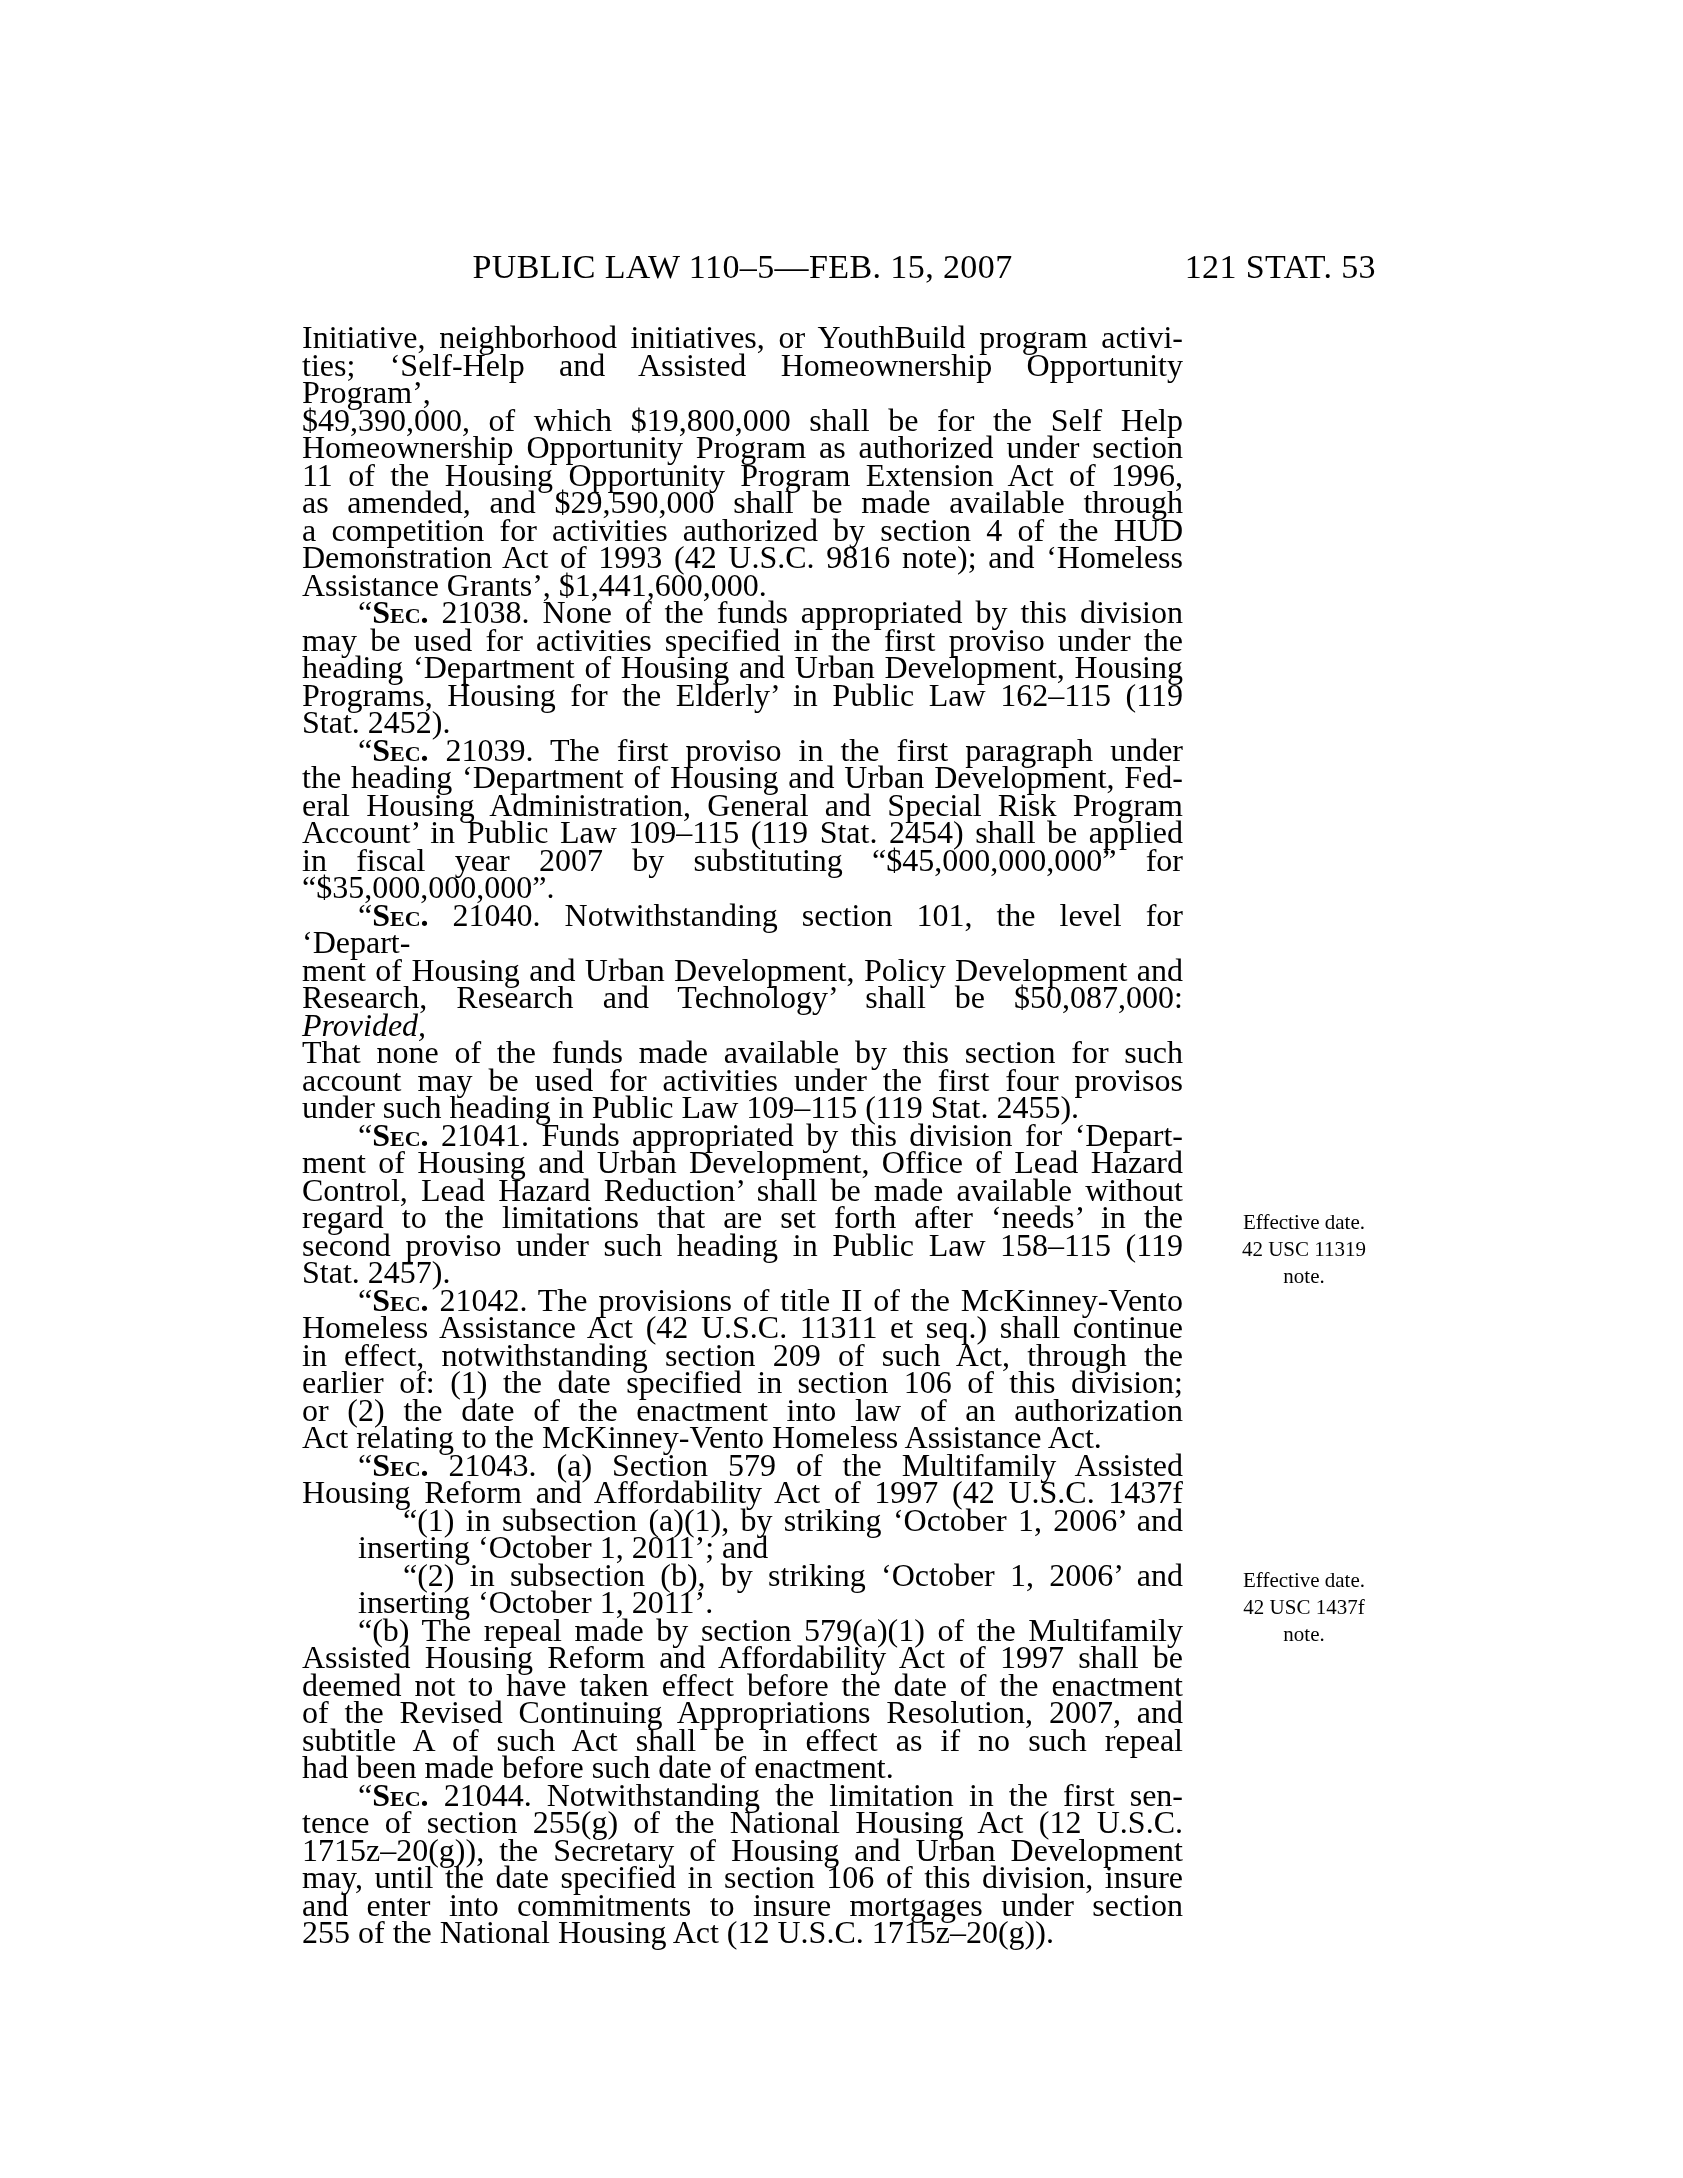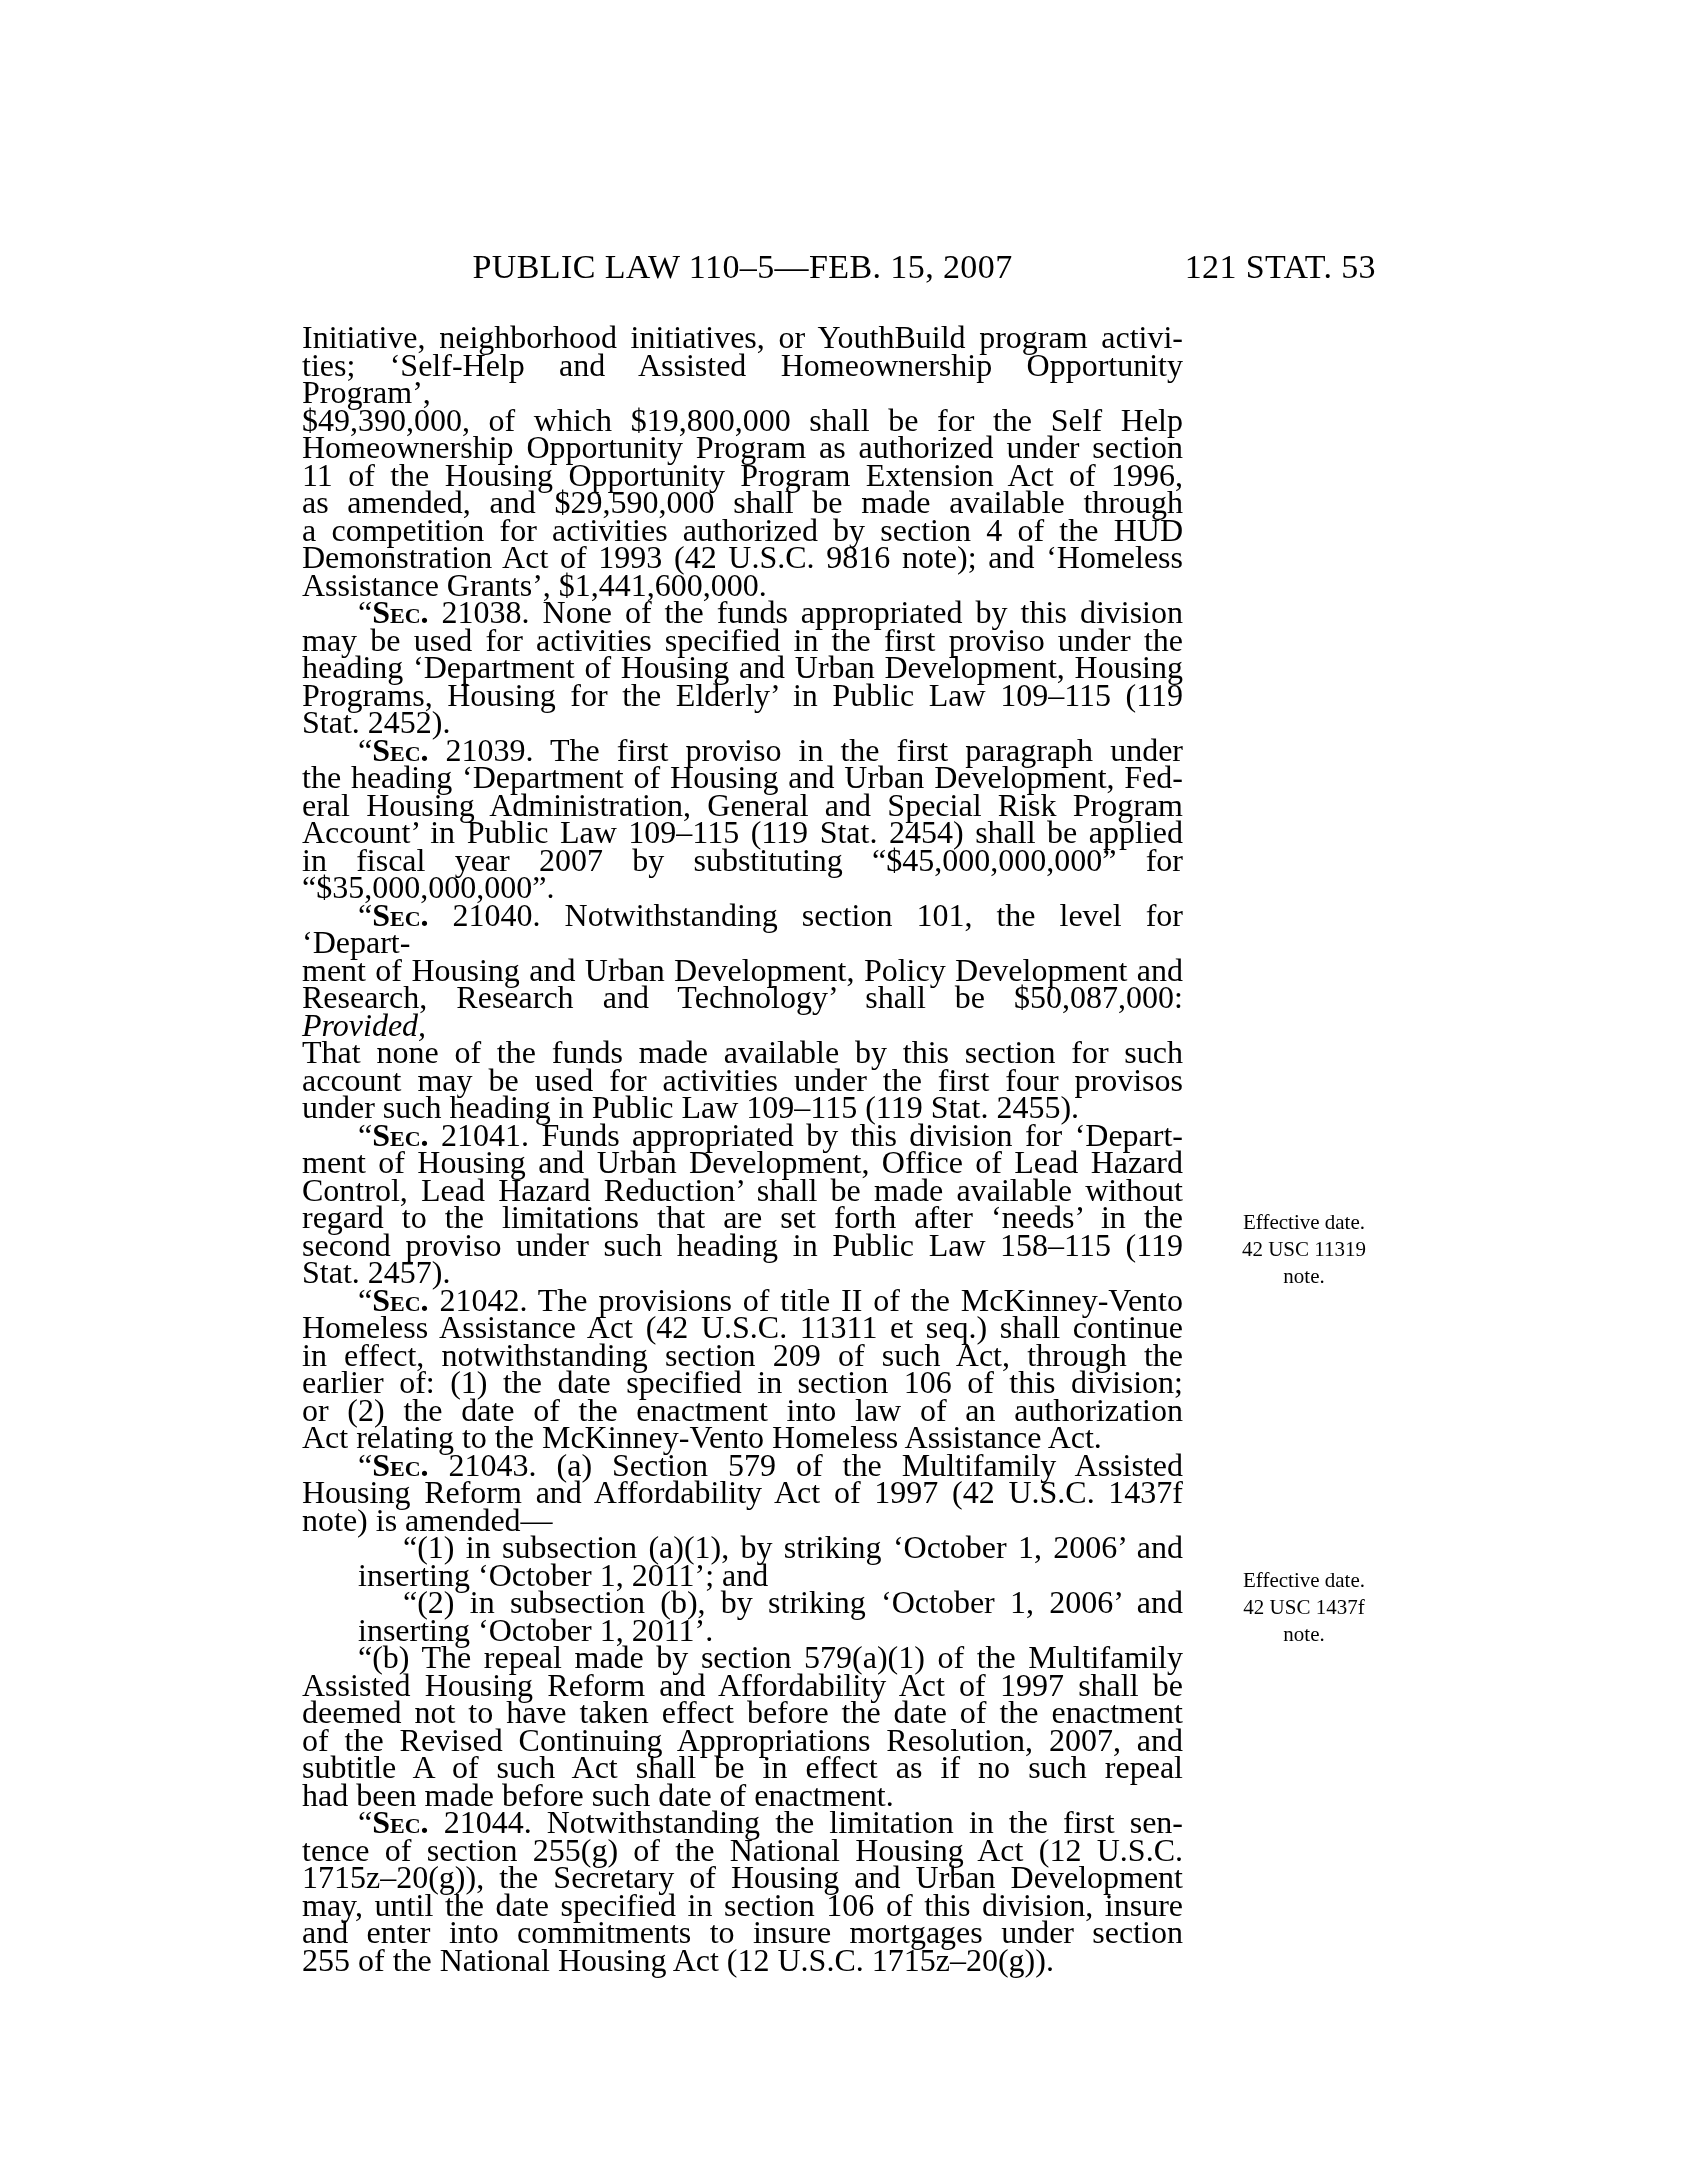--- a/index.html
+++ b/index.html
@@ -92,21 +92,21 @@
         <div class="line">11 of the Housing Opportunity Program Extension Act of 1996,</div>
         <div class="line">as amended, and $29,590,000 shall be made available through</div>
         <div class="line">a competition for activities authorized by section 4 of the HUD</div>
         <div class="line">Demonstration Act of 1993 (42 U.S.C. 9816 note); and ‘Homeless</div>
         <div class="line last">Assistance Grants’, $1,441,600,000.</div>
       </div>
       <div class="para sec">
         <div class="line first">“<span class="sc">Sec.</span> 21038. None of the funds appropriated by this division</div>
         <div class="line">may be used for activities specified in the first proviso under the</div>
         <div class="line">heading ‘Department of Housing and Urban Development, Housing</div>
-        <div class="line">Programs, Housing for the Elderly’ in Public Law 109–115 (119</div>
+        <div class="line">Programs, Housing for the Elderly’ in Public Law 162–115 (119</div>
         <div class="line last">Stat. 2452).</div>
       </div>
       <div class="para sec">
         <div class="line first">“<span class="sc">Sec.</span> 21039. The first proviso in the first paragraph under</div>
         <div class="line">the heading ‘Department of Housing and Urban Development, Fed-</div>
         <div class="line">eral Housing Administration, General and Special Risk Program</div>
         <div class="line">Account’ in Public Law 109–115 (119 Stat. 2454) shall be applied</div>
         <div class="line">in fiscal year 2007 by substituting “$45,000,000,000” for</div>
         <div class="line last">“$35,000,000,000”.</div>
       </div>
@@ -130,21 +130,20 @@
         <div class="line first">“<span class="sc">Sec.</span> 21042. The provisions of title II of the McKinney-Vento</div>
         <div class="line">Homeless Assistance Act (42 U.S.C. 11311 et seq.) shall continue</div>
         <div class="line">in effect, notwithstanding section 209 of such Act, through the</div>
         <div class="line">earlier of: (1) the date specified in section 106 of this division;</div>
         <div class="line">or (2) the date of the enactment into law of an authorization</div>
         <div class="line last">Act relating to the McKinney-Vento Homeless Assistance Act.</div>
       </div>
       <div class="para sec">
         <div class="line first">“<span class="sc">Sec.</span> 21043. (a) Section 579 of the Multifamily Assisted</div>
         <div class="line">Housing Reform and Affordability Act of 1997 (42 U.S.C. 1437f</div>
-        <div class="line last">note) is amended—</div>
       </div>
       <div class="para sub">
         <div class="line first">“(1) in subsection (a)(1), by striking ‘October 1, 2006’ and</div>
         <div class="line last">inserting ‘October 1, 2011’; and</div>
       </div>
       <div class="para sub">
         <div class="line first">“(2) in subsection (b), by striking ‘October 1, 2006’ and</div>
         <div class="line last">inserting ‘October 1, 2011’.</div>
       </div>
       <div class="para sec">

